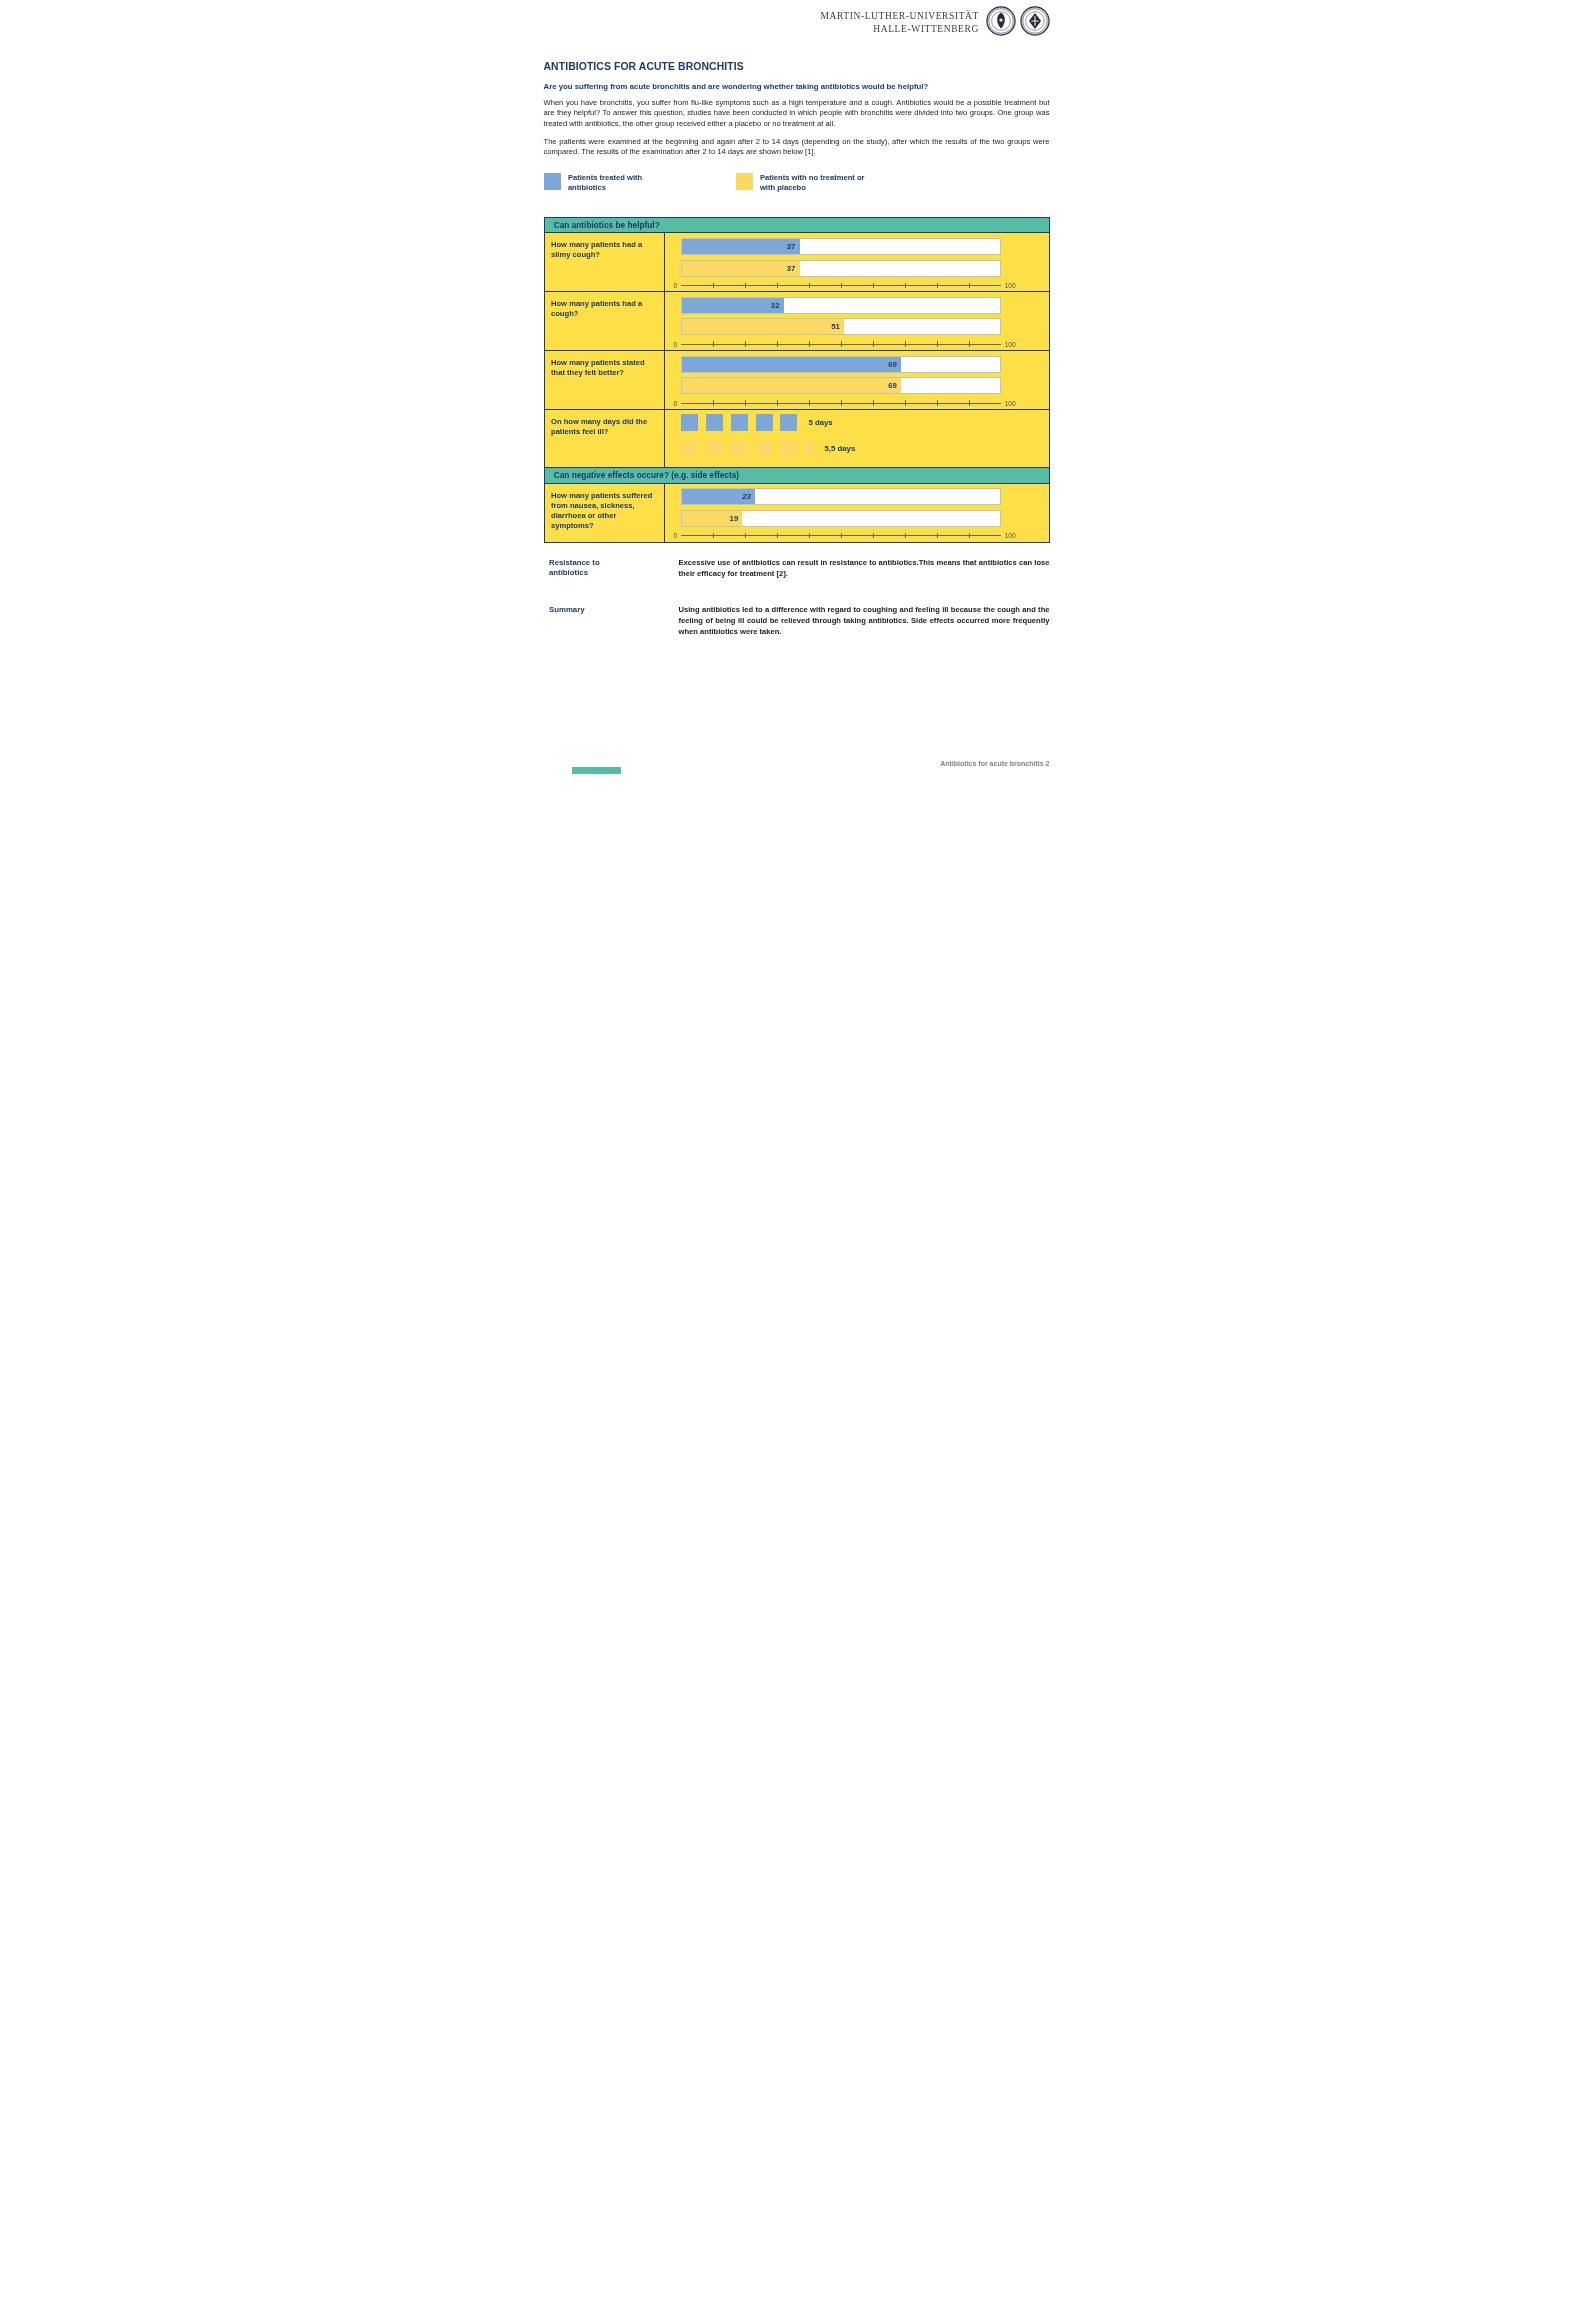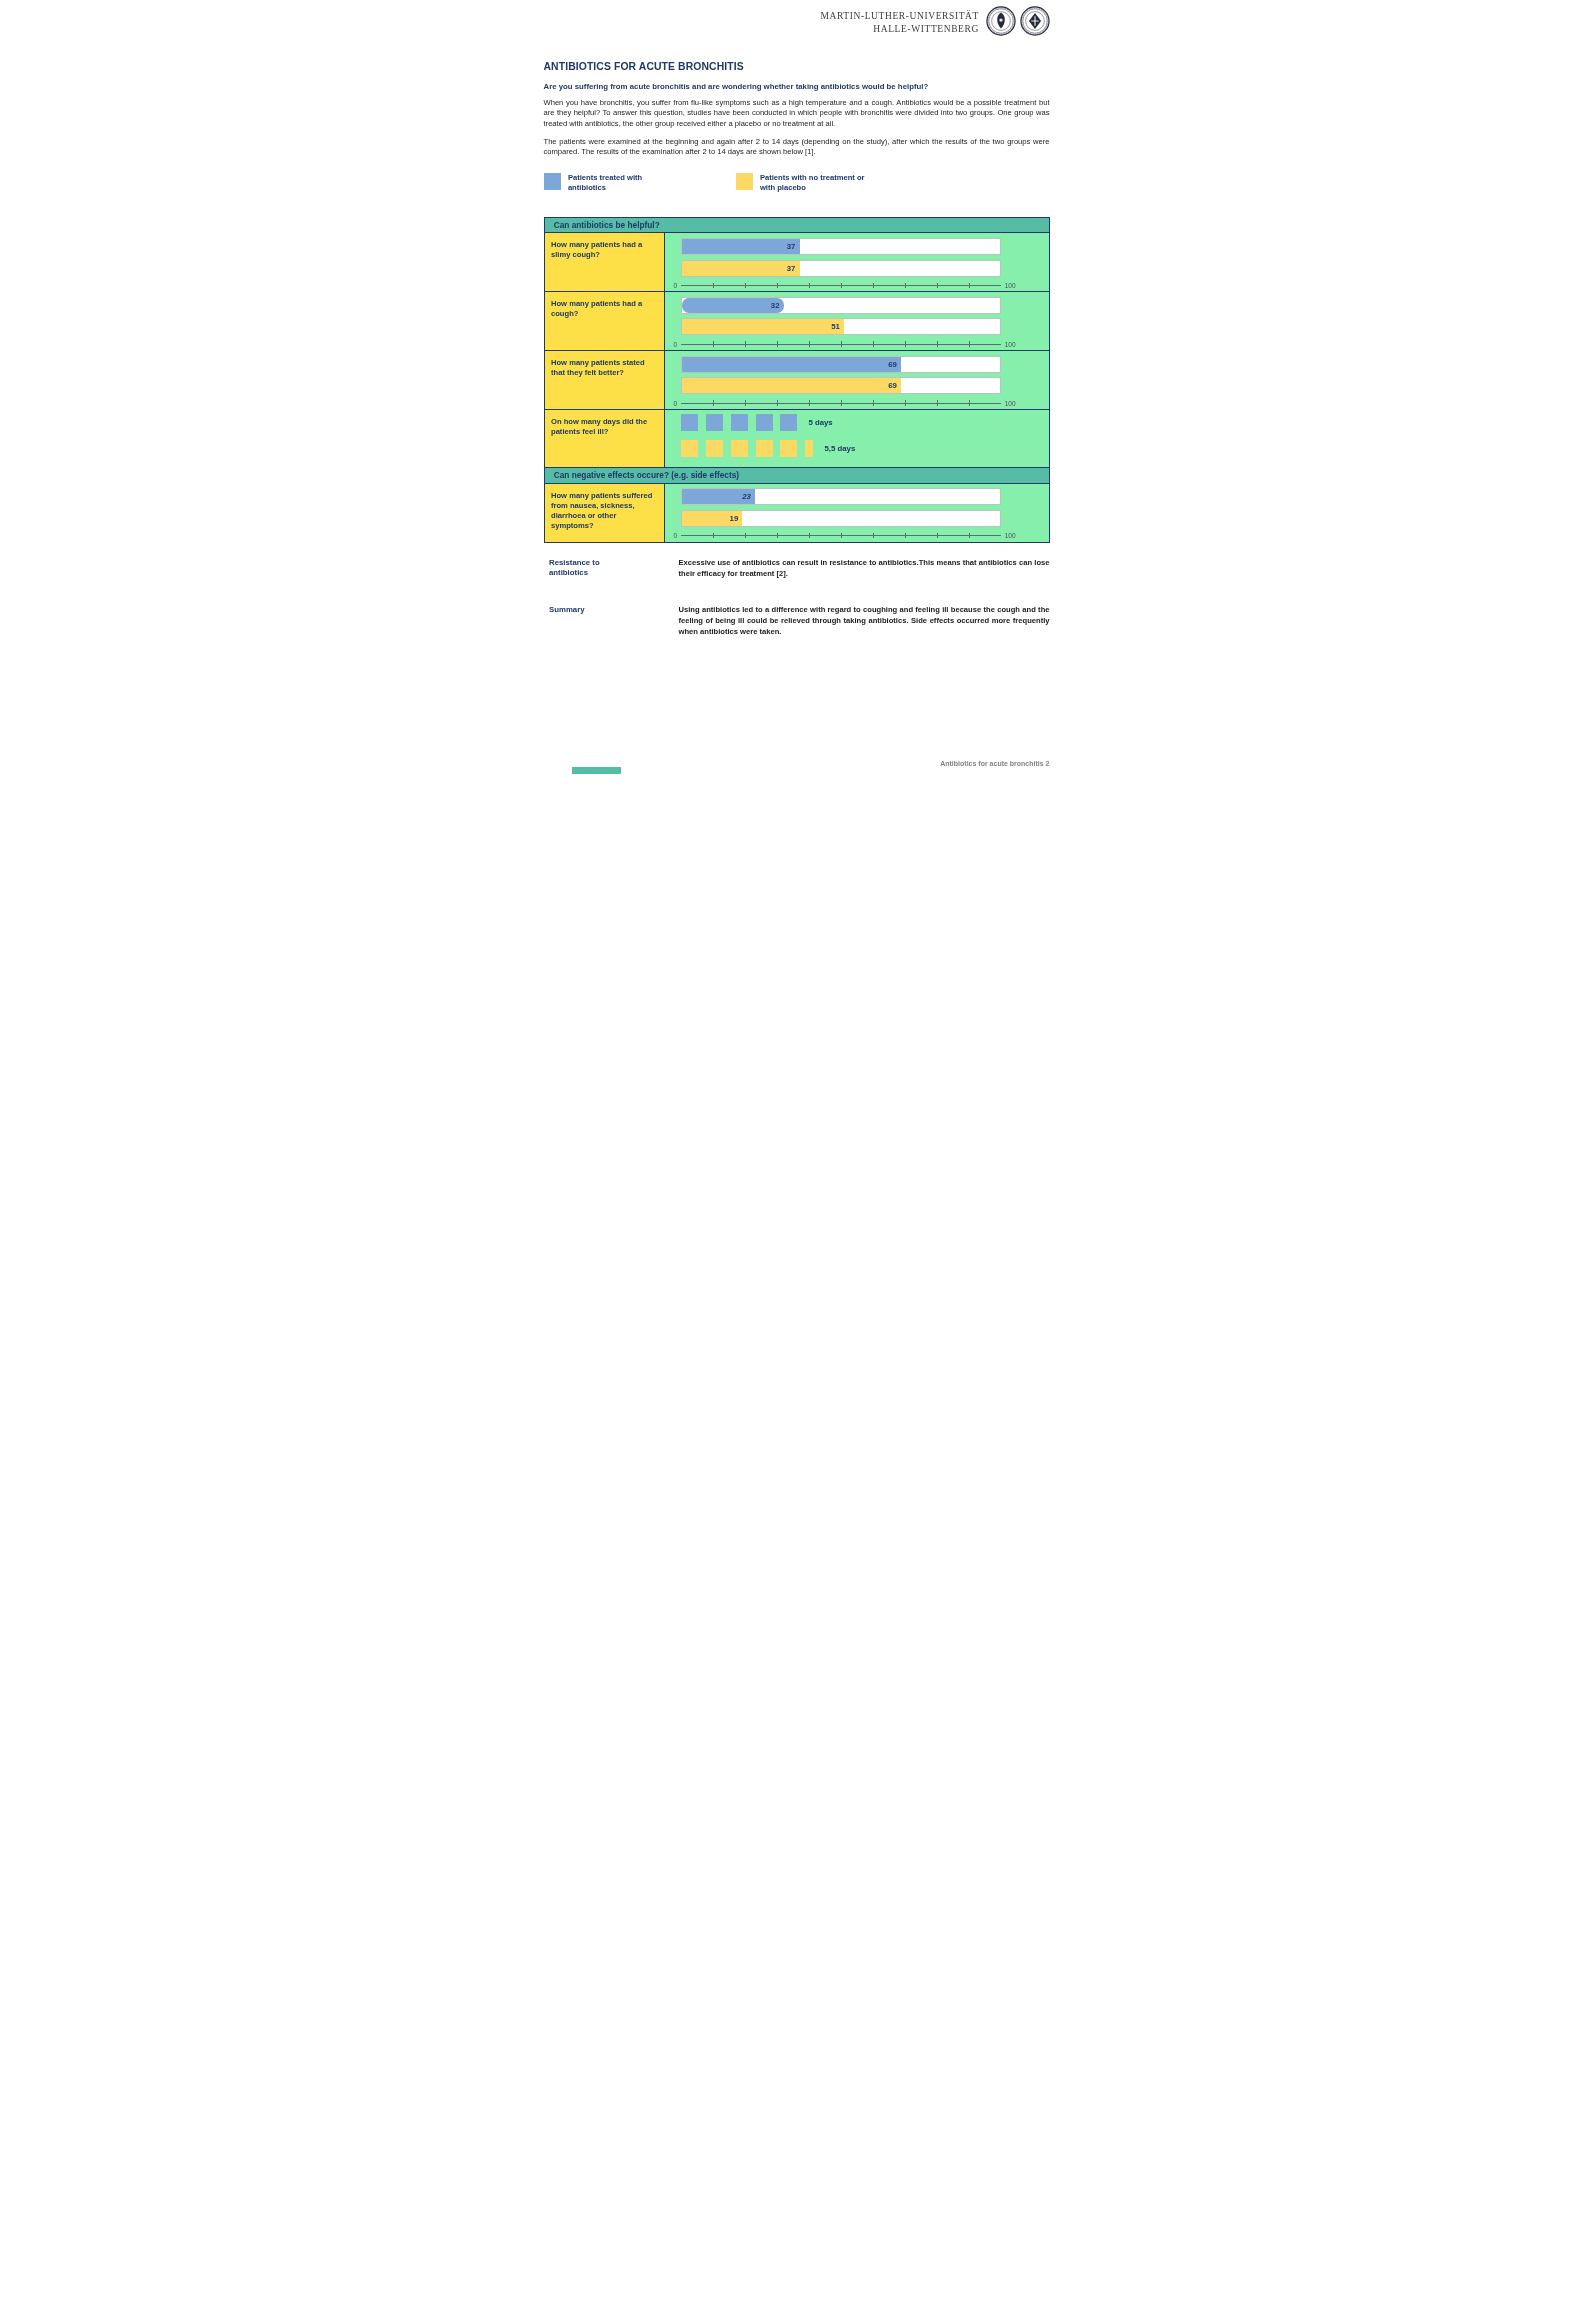--- a/index.html
+++ b/index.html
@@ -27,21 +27,21 @@
   .swatch.blue { background:#7da7d9; }
   .swatch.yellow { background:#fbd962; }
   .legend-label { color:#1e3a68; font-weight:bold; font-size:7.6px; line-height:1.3; max-width:113px; padding-top:0.5px; }
 
   
   .factbox { margin-top:24px; border:0.9px solid #1e3a68; }
   .factbox > * + * { border-top:0.9px solid #1e3a68; }
   .section-header { background:#56bca6; color:#1e3a68; font-weight:bold; font-size:8.3px; padding:2.3px 9.2px; }
   .t-row { display:flex; min-height:58px; }
   .q-cell { width:120px; flex:0 0 auto; background:#fde047; border-right:0.9px solid #1e3a68; padding:7px 7.4px 4.6px 6.5px; color:#1e3a68; font-weight:bold; font-size:7.6px; line-height:1.32; }
-  .c-cell { flex:1; background:#86efac; padding:4.6px 0 1.8px 3.7px; }
+  .c-cell { flex:1; background:#fde047; padding:4.6px 0 1.8px 3.7px; }
 
   .bar-row { display:flex; align-items:center; }
   .bar-row + .bar-row { margin-top:4.6px; }
   .gut-l { width:13px; flex:0 0 auto; }
   .gut-r { width:48px; flex:0 0 auto; }
   .track { flex:1; height:17px; background:#ffffff; border:0.5px solid #b8c6c0; position:relative; overflow:hidden; }
   .fill { height:100%; display:flex; align-items:center; justify-content:flex-end; }
   .fill.blue { background:#7da7d9; }
   .fill.yellow { background:#fbd962; }
   .fill .val { color:#1e3a68; font-weight:bold; font-size:7.8px; padding-right:4.2px; white-space:nowrap; }
@@ -163,21 +163,21 @@
         </div>
       </div>
     </div>
 
     <div class="t-row">
       <div class="q-cell"><span>How many patients had a cough?</span></div>
       <div class="c-cell">
         <div class="bar-row">
           <span class="gut-l"></span>
           <div class="track">
-            <div class="fill blue" style="width: 32%; border-radius: 7px;">
+            <div class="fill blue" style="width: 32%;">
                 <span class="val">32</span>
               </div>
           </div>
           <span class="gut-r"></span>
         </div>
         <div class="bar-row">
           <span class="gut-l"></span>
           <div class="track">
             <div class="fill yellow" style="width: 51%;">
                 <span class="val">51</span>

